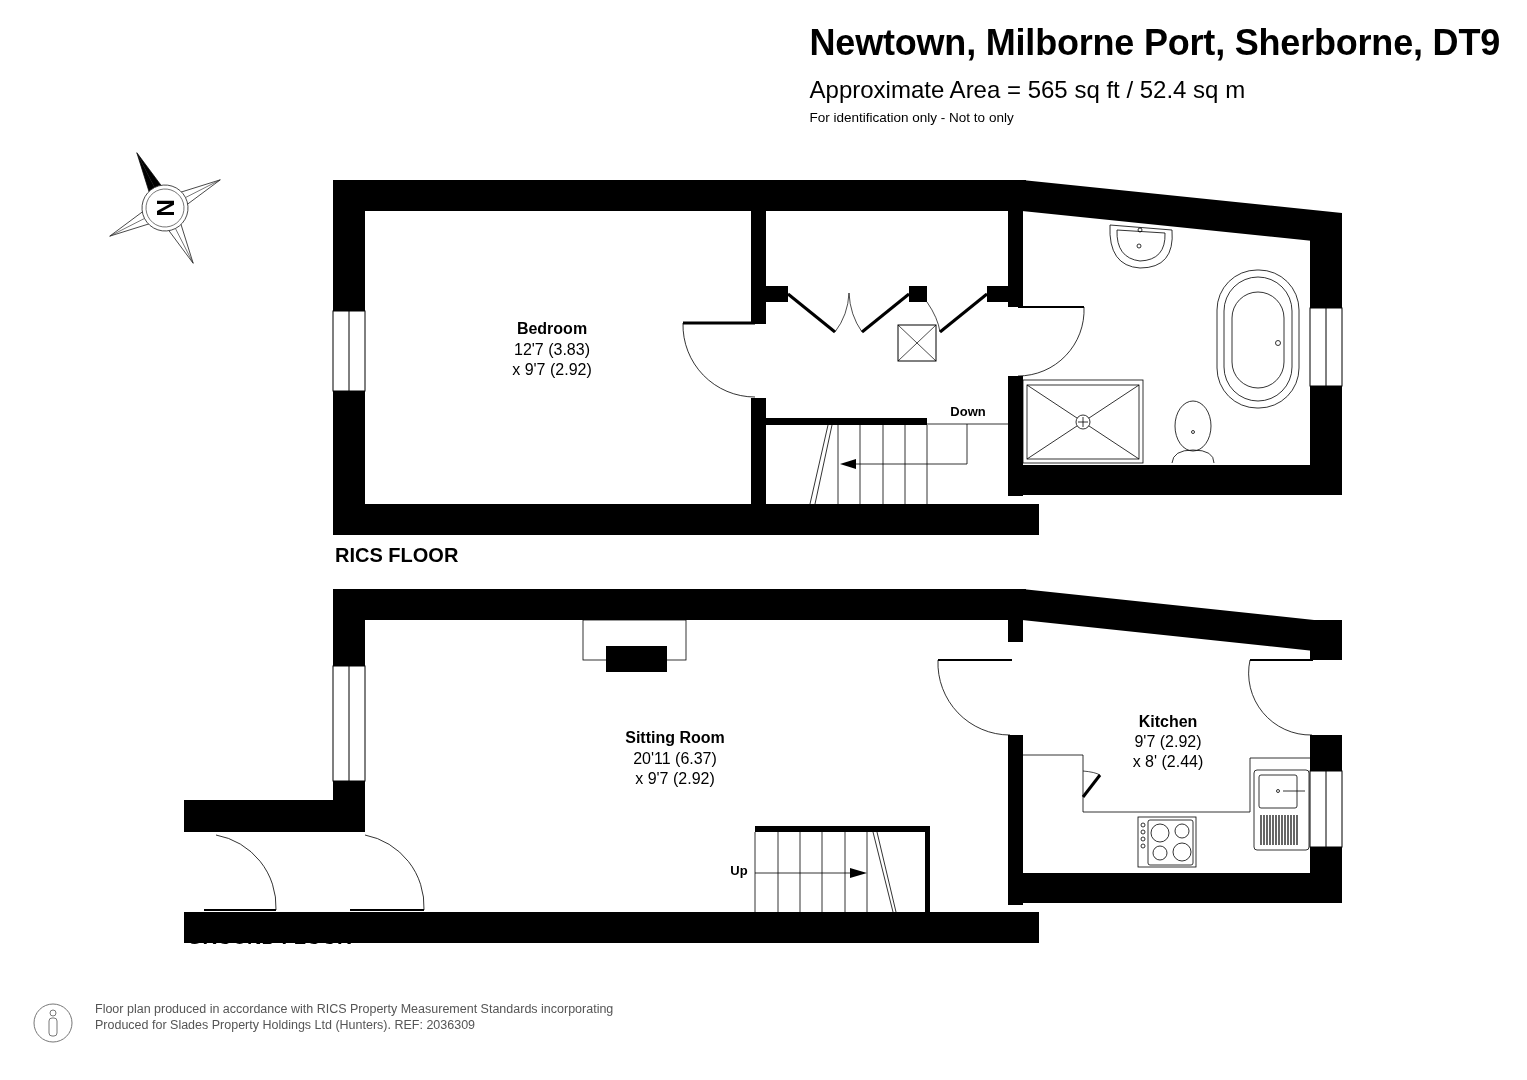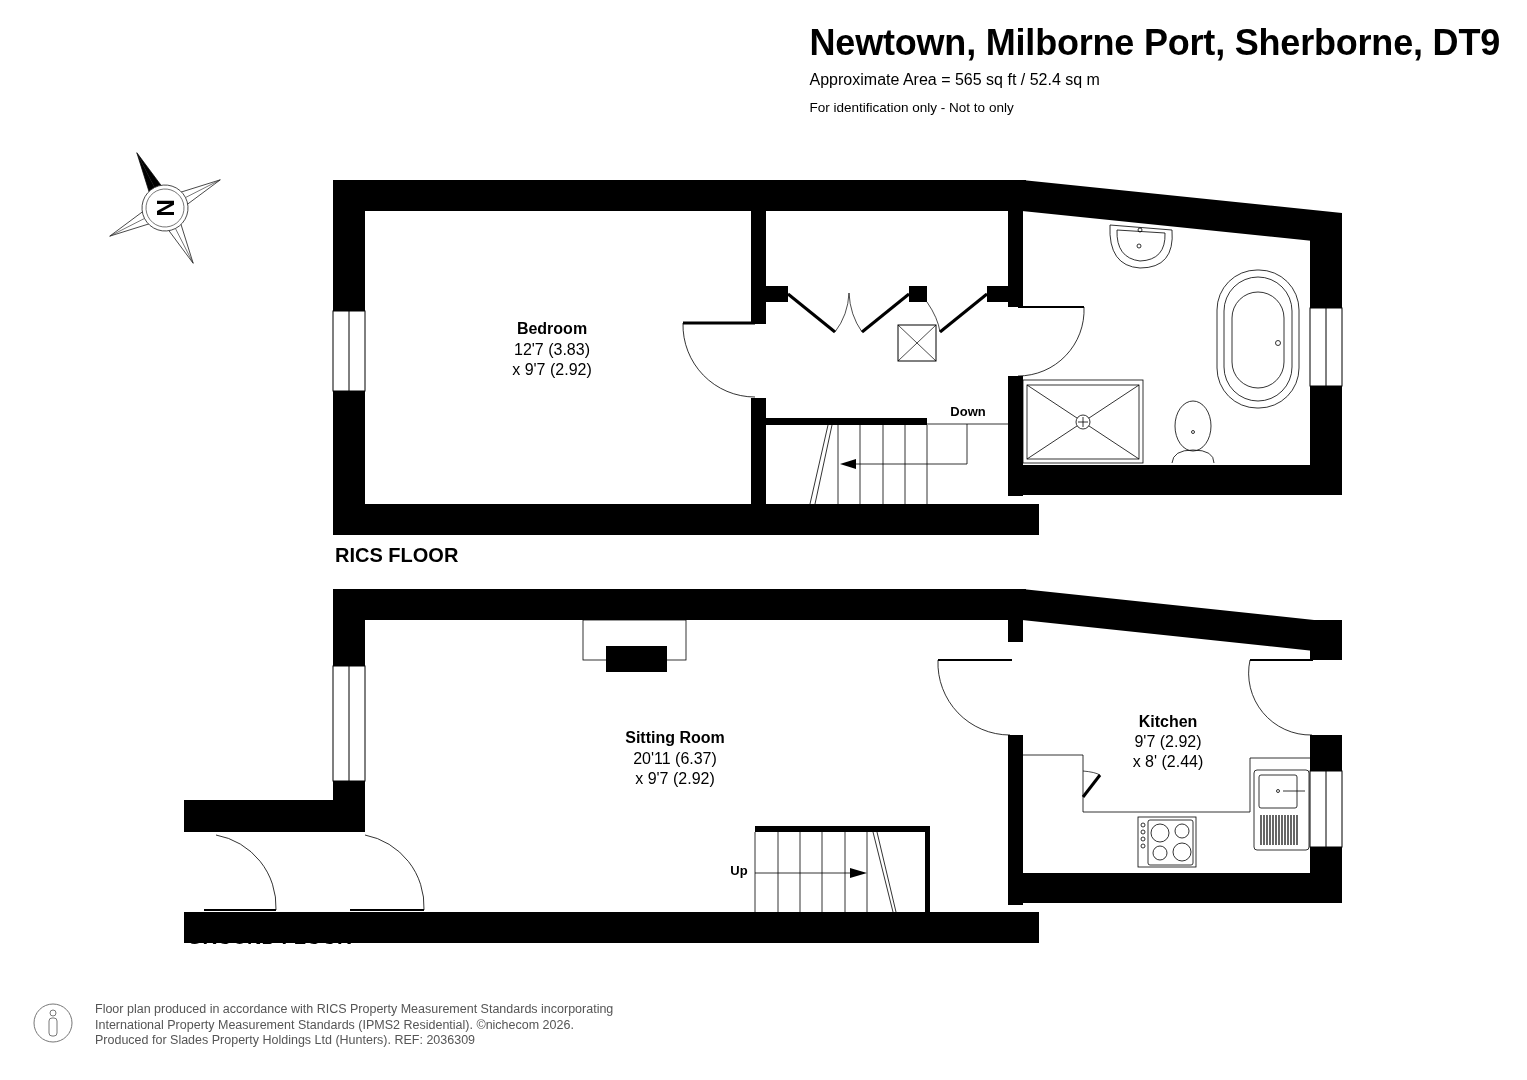--- a/index.html
+++ b/index.html
@@ -1,20 +1,20 @@
 <!DOCTYPE html>
 <html><head>
   <meta charset="utf-8">
   <style>
     html, body { margin: 0; padding: 0; background: #ffffff; }
     body { width: 1527px; height: 1080px; position: relative; overflow: hidden;
            font-family: "Liberation Sans", "DejaVu Sans", sans-serif; color: #000; }
     .header { position: absolute; right: 27px; top: 22px; text-align: left; }
     .title { font-size: 36px; font-weight: bold; line-height: 42px; letter-spacing: -0.2px; }
-    .area { font-size: 16px; line-height: 28px; margin-top: 2px; }
+    .area { font-size: 24px; line-height: 28px; margin-top: 12px; }
     .note { font-size: 13.5px; line-height: 20px; margin-top: 4px; }
     svg.plan { position: absolute; left: 0; top: 0; }
     .floor-label { position: absolute; font-size: 20px; font-weight: bold; }
     .footer { position: absolute; left: 82px; top: 1002px; font-size: 12.5px; line-height: 15.5px; color: #555; margin-left: 13px; }
     .footer-icon { position: absolute; left: 33px; top: 1003px; width: 40px; height: 40px; }
   </style>
 </head>
 <body>
 
 <div class="header">
@@ -223,15 +223,14 @@
 <div class="floor-label" style="left:335px; top:544px;">RICS FLOOR</div>
 <div class="floor-label" style="left:187px; top:926px;">GROUND FLOOR</div>
 
 <svg class="footer-icon" viewBox="0 0 40 40">
   <circle cx="20" cy="20" r="19" fill="none" stroke="#777" stroke-width="1"></circle>
   <circle cx="20" cy="10" r="3" fill="none" stroke="#777" stroke-width="1"></circle>
   <rect x="16" y="15" width="8" height="18" rx="3" fill="none" stroke="#777" stroke-width="1"></rect>
 </svg>
 <div class="footer">
   <div>Floor plan produced in accordance with RICS Property Measurement Standards incorporating</div>
-  <div>International Property Measurement Standards (IPMS2 Residential).   ©nichecom 2026.</div>
   <div>Produced for Slades Property Holdings Ltd (Hunters).   REF:  2036309</div>
 </div>
 
 </body></html>

